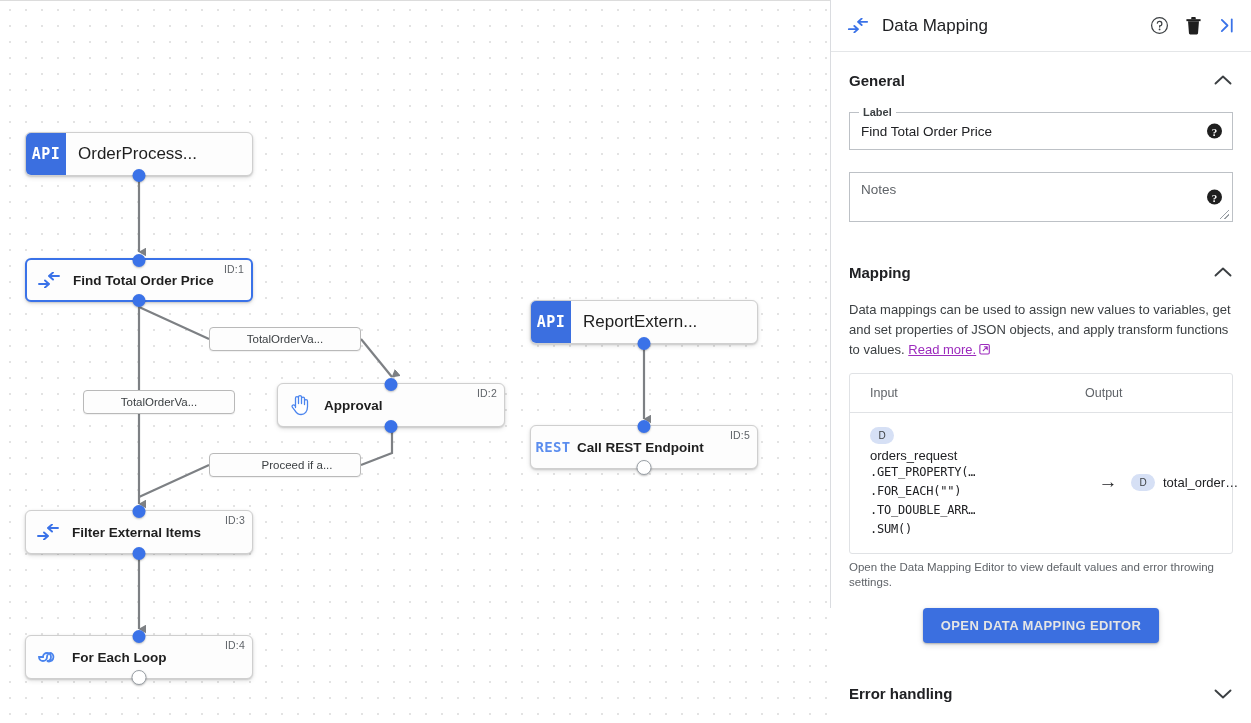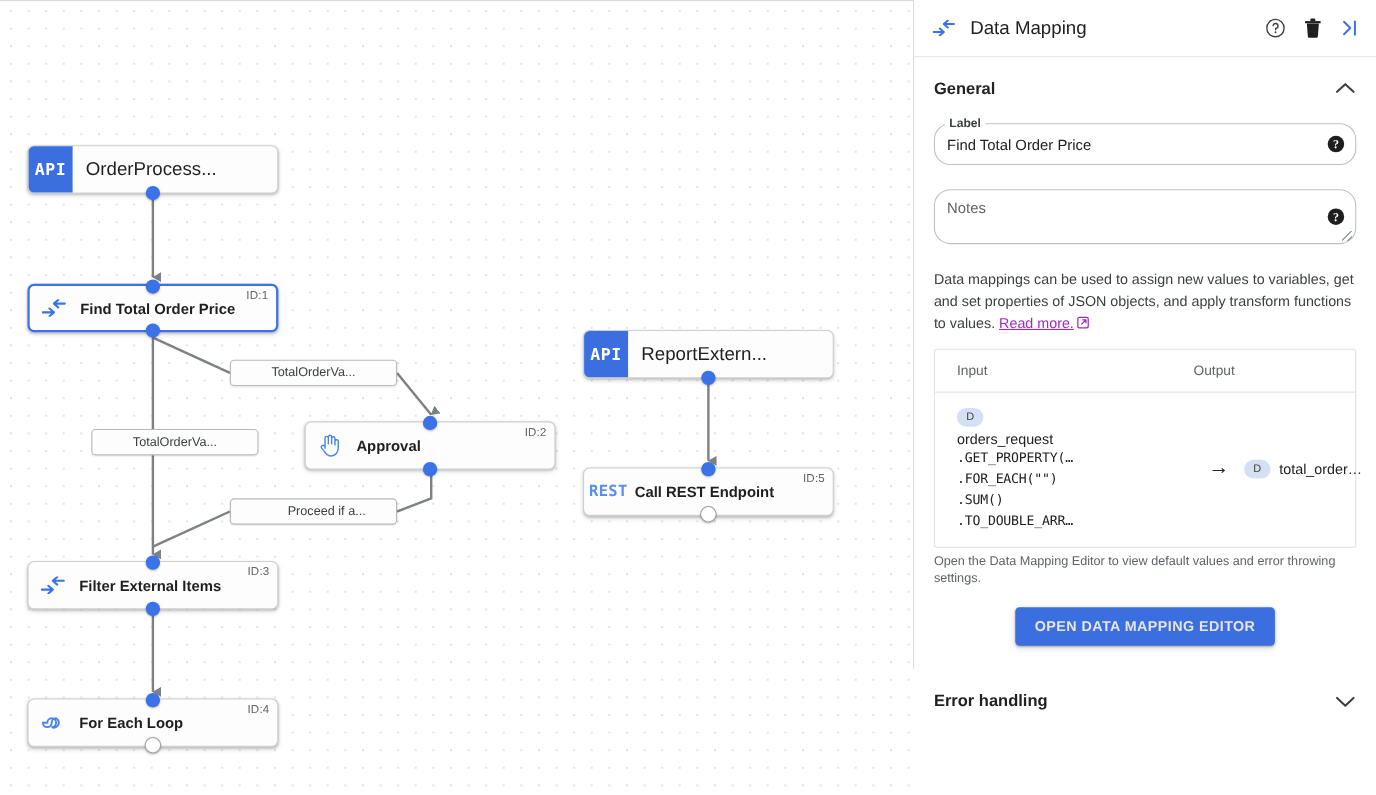--- a/index.html
+++ b/index.html
@@ -89,21 +89,21 @@
     display:flex;align-items:center;justify-content:space-between;
     height:56px;cursor:pointer;
   }
   .sect-title{font-size:15px;font-weight:700;color:#202124;}
   .chev{color:#3c4043;display:flex;align-items:center;}
 
   .divider{height:1px;background:#e4e6e8;width:100%;}
 
   
   .field{
-    position:relative;border:1px solid #bdc1c6;border-radius:15px;
+    position:relative;border:1px solid #bdc1c6;border-radius:0;
     height:38px;box-sizing:border-box;display:flex;align-items:center;
     padding:0 38px 0 11px;background:#fff;
   }
   .field .flabel{
     position:absolute;top:-7px;left:9px;background:#fff;padding:0 4px;
     font-size:11px;font-weight:700;color:#3c4043;
   }
   .field .fvalue{font-size:13.5px;color:#202124;}
   .field .fplace{font-size:13.5px;color:#5f6368;}
   .field.tall{height:50px;align-items:flex-start;padding-top:9px;}
@@ -308,42 +308,50 @@
         <span class="fplace">Notes</span>
         <span class="helpdot">?</span>
         <span class="resize-grip"></span>
       </div>
       <div style="height:22px;"></div>
     </div>
 
     <div class="divider"></div>
 
     <div class="section">
+      <div class="sect-head">
+        <div class="sect-title">Mapping</div>
+        <div class="chev">
+          <svg width="20" height="13" viewBox="0 0 20 13">
+              <path d="M2.5,9.5 L10,2.5 L17.5,9.5" fill="none" stroke="#3c4043" stroke-width="1.9" stroke-linecap="round" stroke-linejoin="round"></path>
+            </svg>
+        </div>
+      </div>
 
       <div class="desc">
         <span>Data mappings can be used to assign new values to variables, get and set properties of JSON objects, and apply transform functions to values.</span>
         <span class="readmore">Read more.</span><span class="extlink"><svg width="12" height="12" viewBox="0 0 14 14">
               <rect x="1" y="1.8" width="11" height="11" rx="1.4" fill="none" stroke="#9c2bbd" stroke-width="1.3"></rect>
               <path d="M5,9 L9.4,4.6 M6.3,4.4 H9.6 V7.7" fill="none" stroke="#9c2bbd" stroke-width="1.3" stroke-linecap="round" stroke-linejoin="round"></path>
             </svg></span>
       </div>
 
       <div class="maptable">
         <div class="maphead">
           <div class="c1">Input</div>
           <div class="c2">Output</div>
         </div>
         <div class="maprow">
           <div class="in">
             <span class="dchip">D</span>
             <div class="varname">orders_request</div>
             <div class="chain">.GET_PROPERTY(…</div>
             <div class="chain">.FOR_EACH("")</div>
+            <div class="chain">.TO_DOUBLE_ARR…</div>
             <div class="chain">.SUM()</div>
-            <div class="chain">.TO_DOUBLE_ARR…</div>
           </div>
           <div class="arrow">→</div>
           <div class="out">
             <span class="dchip">D</span>
             <span style="font-size:13px;color:#202124;">total_order…</span>
           </div>
         </div>
       </div>
 
       <div class="hint">Open the Data Mapping Editor to view default values and error throwing settings.</div>

